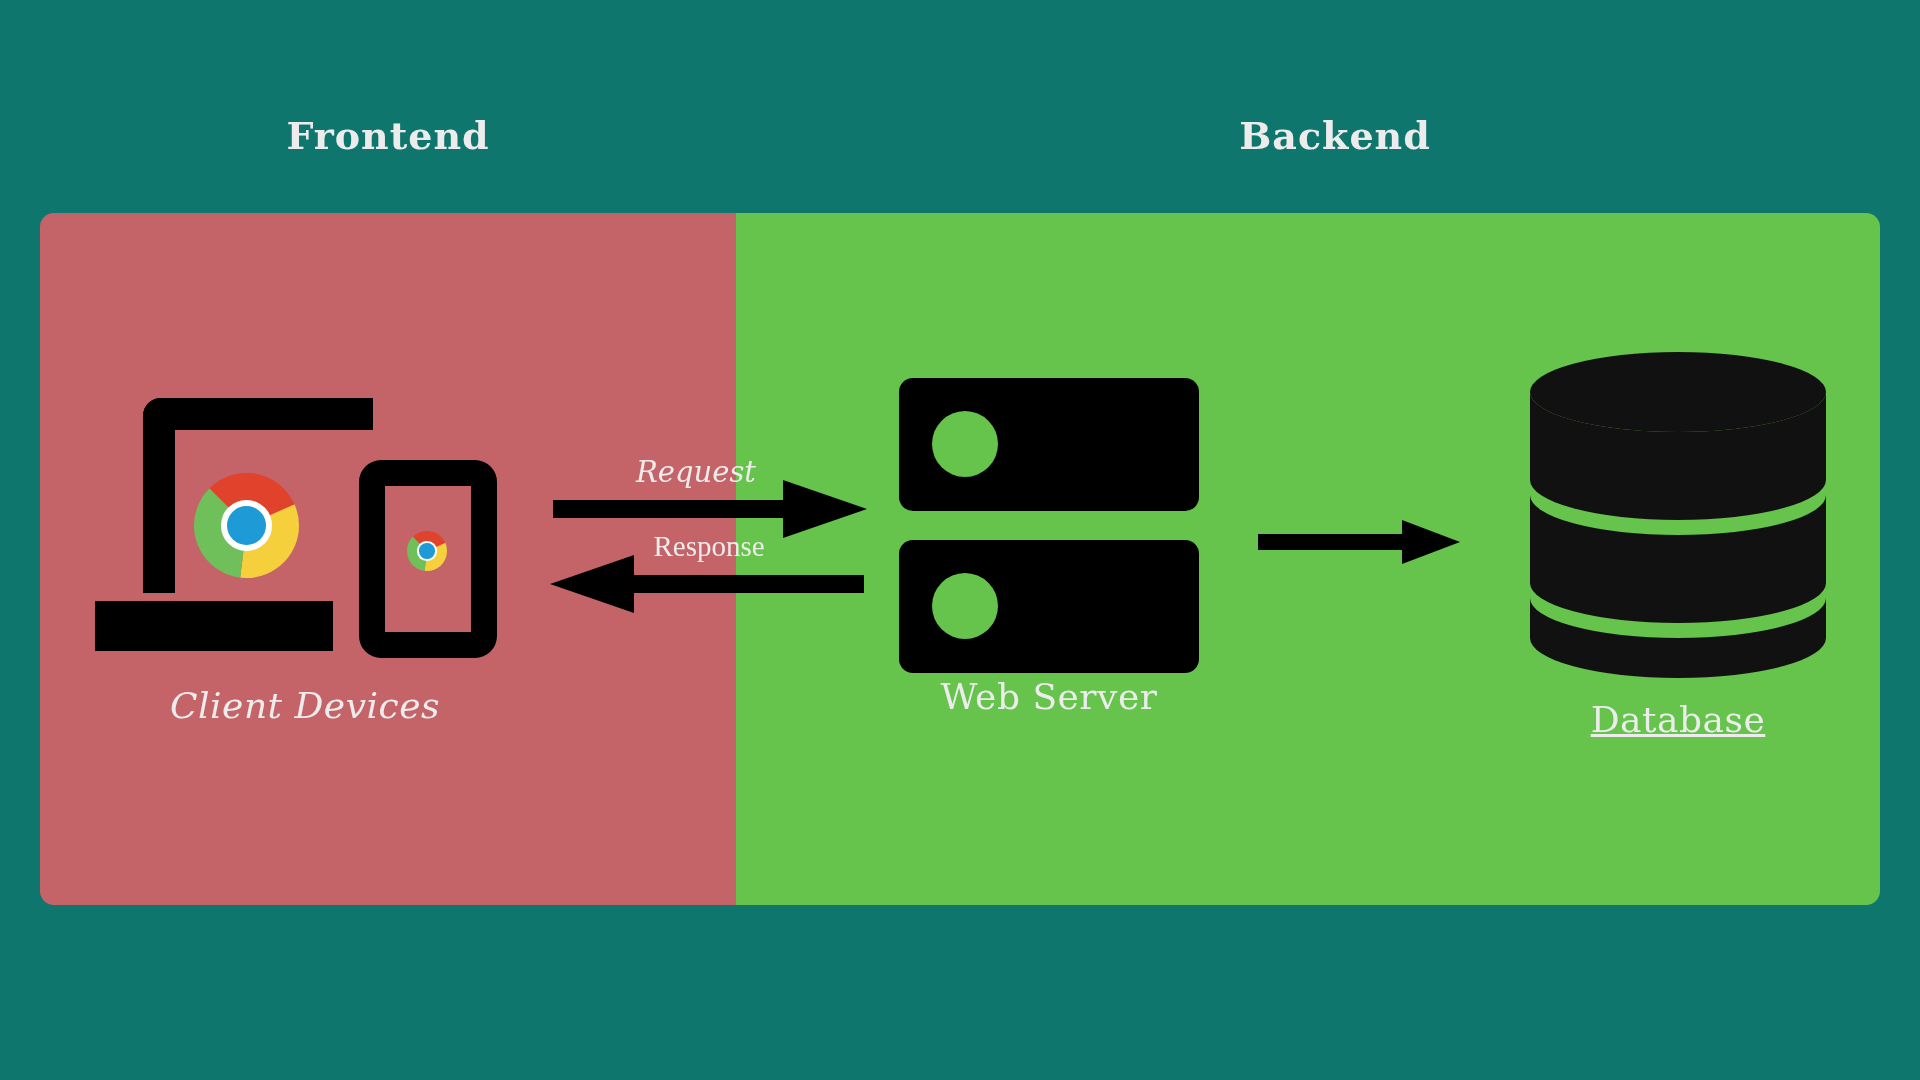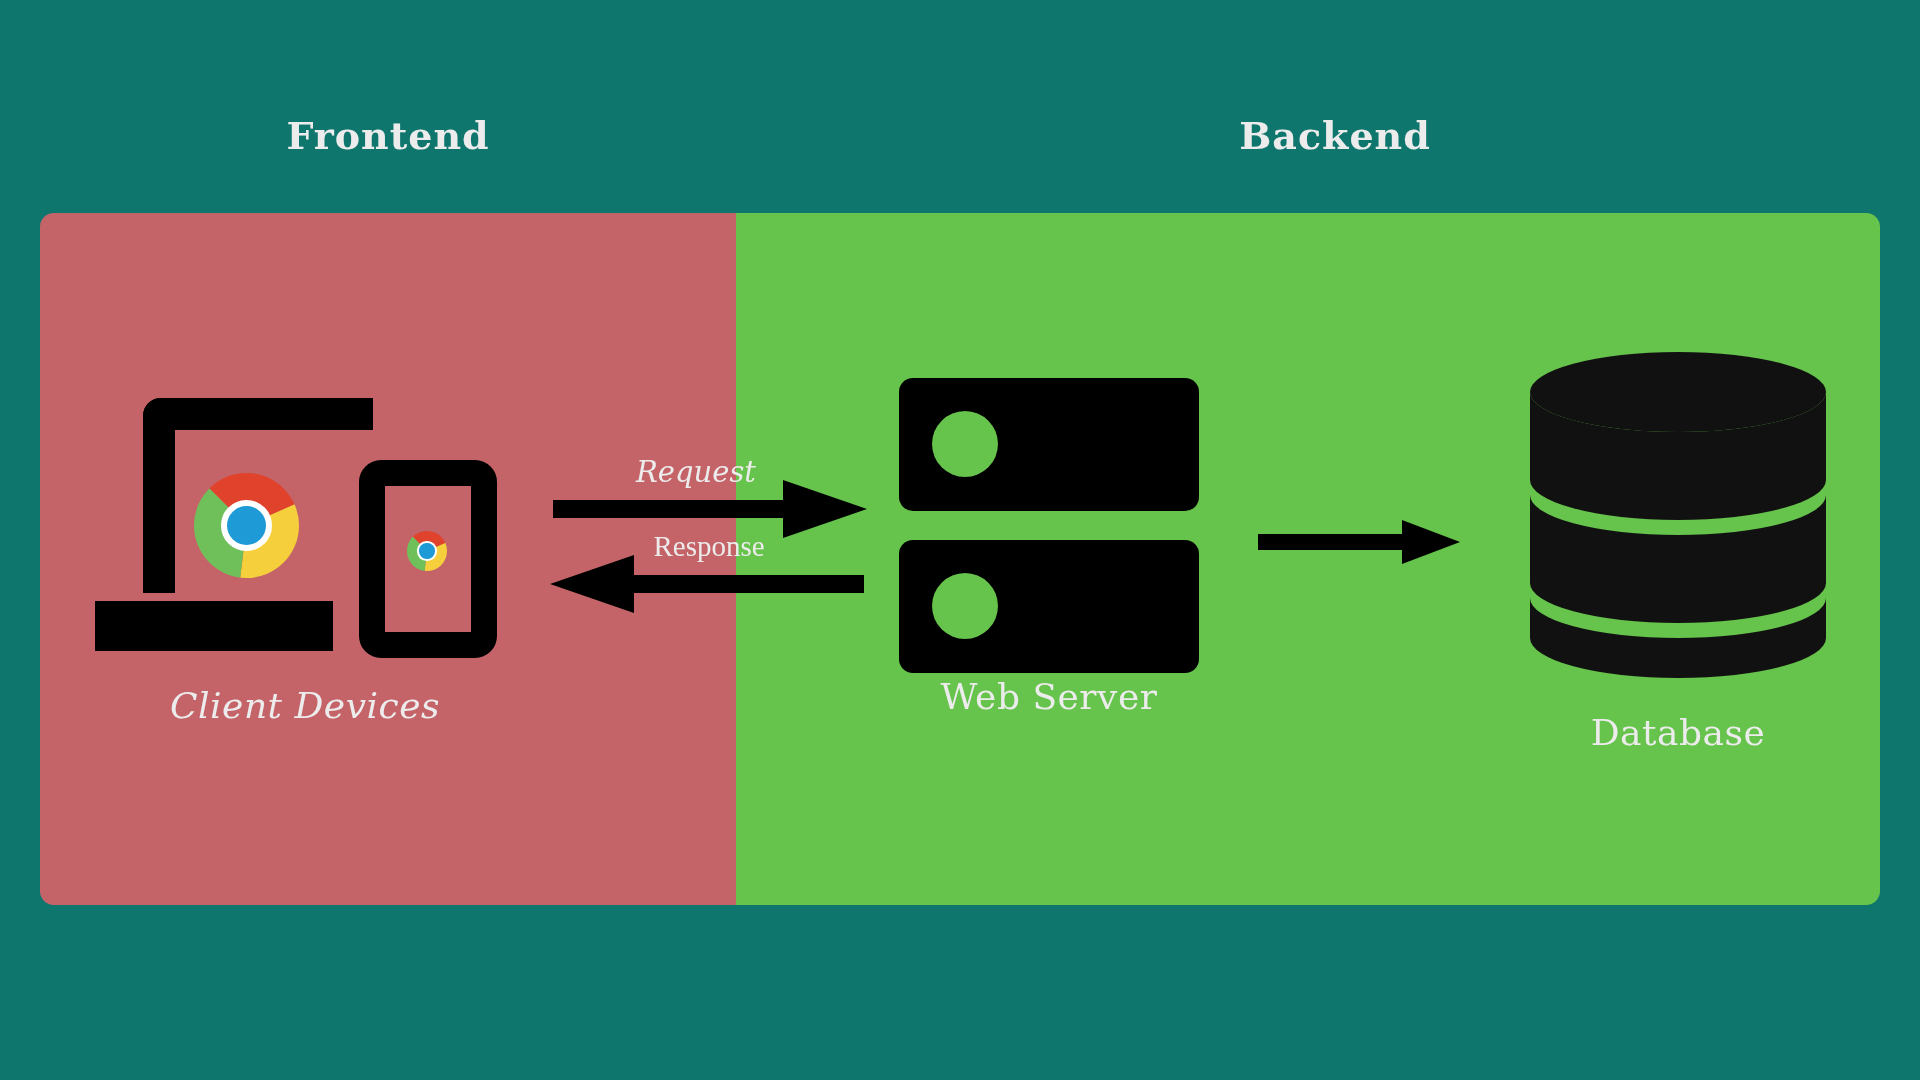--- a/index.html
+++ b/index.html
@@ -167,21 +167,21 @@
     top: 33px;
     width: 66px;
     height: 66px;
     border-radius: 50%;
     background: #66c34b;
   }
 
   
   #node-database { left: 1528px; top: 350px; width: 300px; }
   #db-icons { position: relative; width: 300px; height: 330px; }
-  #node-database .node-label { margin-top: 32px; }
+  #node-database .node-label { margin-top: 19px; text-decoration: underline; }
   #db-svg { display: block; }
 
   
   .arrow { position: absolute; }
   .arrow-label {
     position: absolute;
     color: #ececec;
     font-family: "DejaVu Serif", "Liberation Serif", serif;
     font-size: 29px;
     white-space: nowrap;

